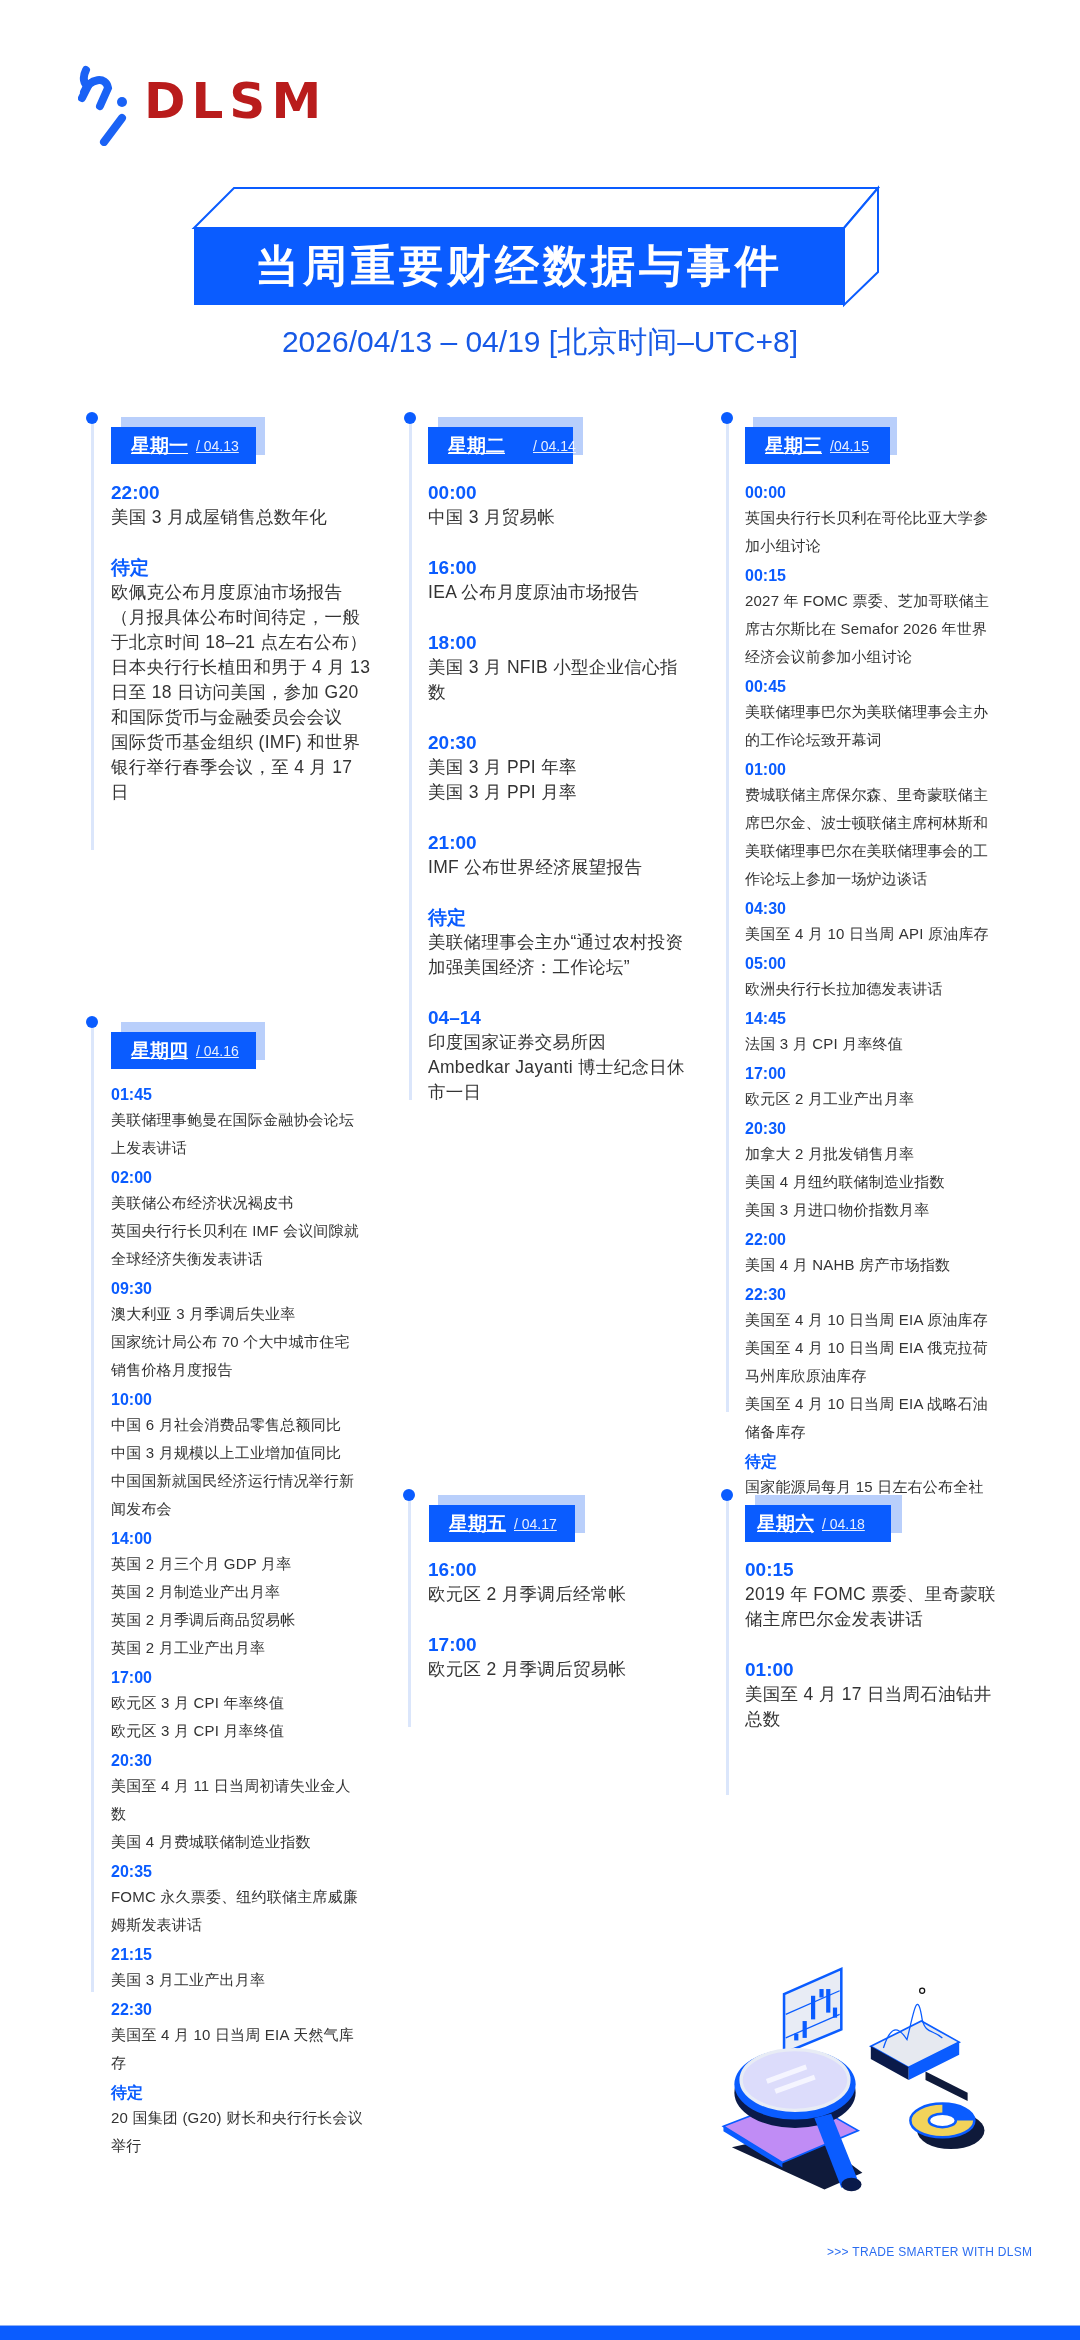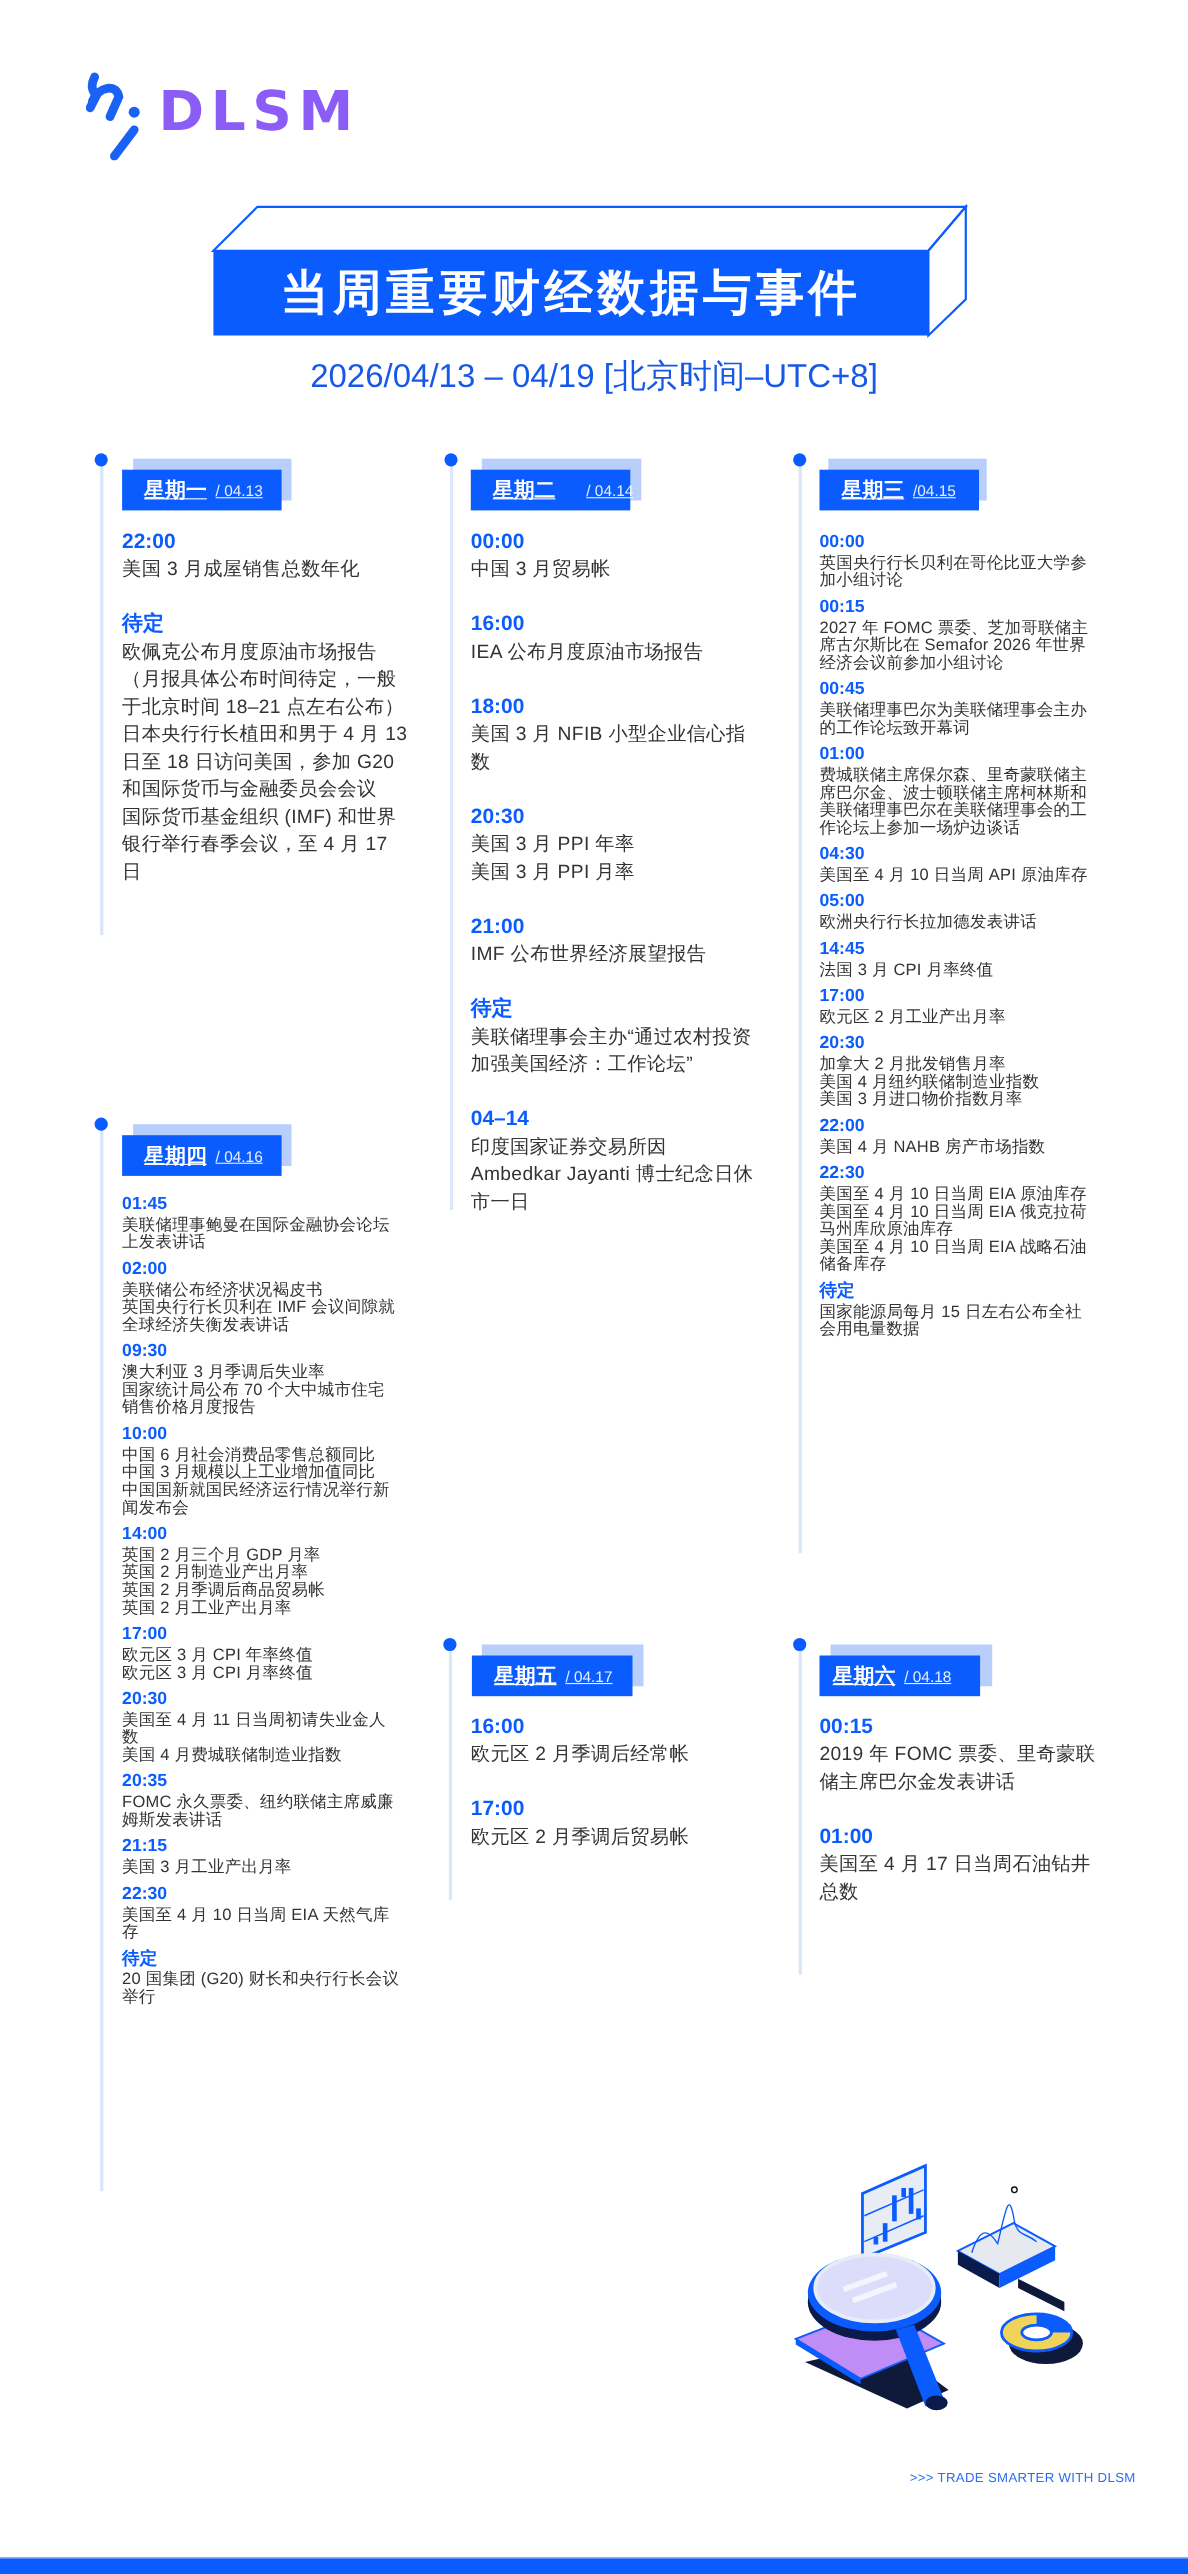--- a/index.html
+++ b/index.html
@@ -1,20 +1,20 @@
 <!DOCTYPE html>
 <html><head>
 <meta charset="utf-8">
 <style>
   * { margin:0; padding:0; box-sizing:border-box; }
   html, body { width:1080px; height:2340px; background:#ffffff; overflow:hidden; }
   body { position:relative; font-family:"Liberation Sans","DejaVu Sans",sans-serif; color:#2b2b2b; }
 
   .logo { position:absolute; left:78px; top:62px; width:220px; height:84px; }
-  .logo-text { position:absolute; left:66px; top:10px; font-family:"DejaVu Sans",sans-serif; font-weight:bold; font-size:50px; letter-spacing:6px; color:#8b5cf6; }
+  .logo-text { position:absolute; left:66px; top:10px; font-family:"DejaVu Sans",sans-serif; font-weight:bold; font-size:50px; letter-spacing:6px; color:#b91c1c; }
 
   .title-wrap { position:absolute; left:190px; top:182px; width:692px; height:130px; }
   .title-front { position:absolute; left:4px; top:46px; width:650px; height:77px; background:#0a5cff; display:flex; align-items:center; justify-content:center; }
   .title-text { color:#fff; font-size:44px; font-weight:bold; letter-spacing:4px; font-family:"DejaVu Sans",sans-serif; }
   .title-svg { position:absolute; left:0; top:0; }
 
   .date-line { position:absolute; left:0; width:1080px; top:322px; text-align:center; color:#1759e6; font-size:30px; font-family:"Liberation Sans",sans-serif; }
 
   .col { position:absolute; }
   .col .rail { position:absolute; width:3px; background:#dbe6fb; left:-1px; }
@@ -28,21 +28,21 @@
   .ev { }
   .ev .time { color:#0a5cff; font-weight:bold; font-family:"Liberation Sans",sans-serif; }
   .ev .line { color:#333; }
 
   .lg .ev { margin-bottom:25px; }
   .lg .ev .time { font-size:19px; line-height:25px; }
   .lg .ev .line { font-size:17.5px; line-height:25px; letter-spacing:0.3px; }
 
   .sm .ev { margin-bottom:5px; }
   .sm .ev .time { font-size:16px; line-height:22px; }
-  .sm .ev .line { font-size:15px; line-height:16px; letter-spacing:0.2px; }
+  .sm .ev .line { font-size:15px; line-height:28px; letter-spacing:0.2px; }
 
   .illustration { position:absolute; left:715px; top:1930px; width:320px; height:300px; }
   .tagline { position:absolute; left:808px; top:2245px; font-size:12px; color:#2b6df0; letter-spacing:0.3px;margin-left:19px; }
   .footer-bar { position:absolute; left:0; top:2325px; width:1080px; height:15px; background:#0a5cff; border-top:1px solid #8fb0f5; }
 </style>
 </head>
 <body>
 
 <div class="logo">
   <svg width="66" height="84" viewBox="0 0 66 84">

